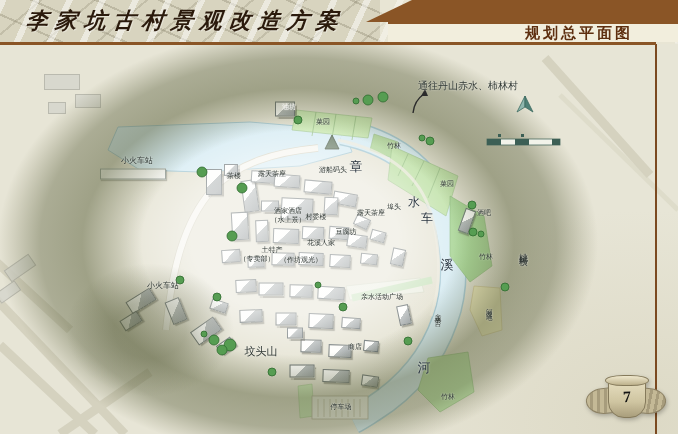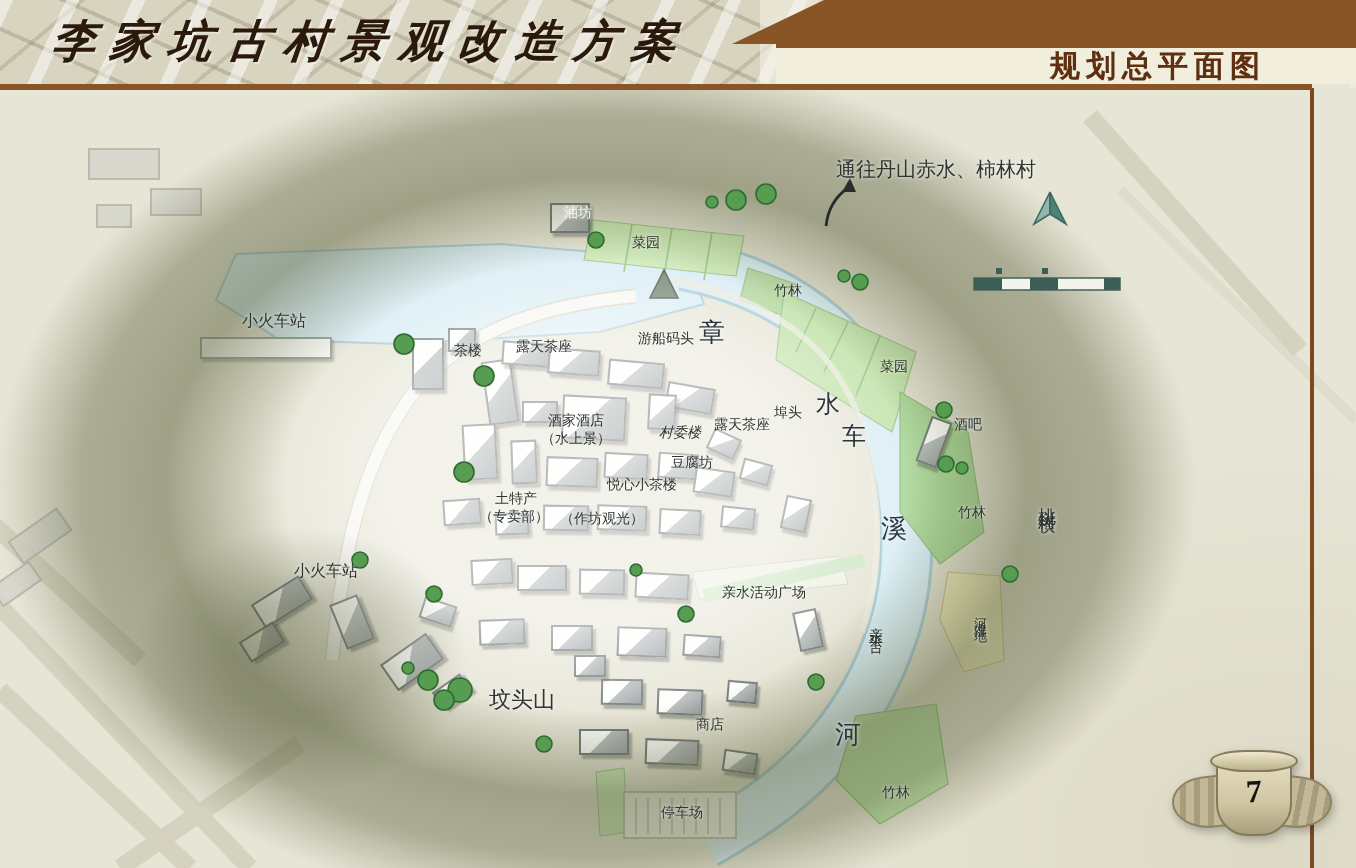--- a/index.html
+++ b/index.html
@@ -218,38 +218,38 @@
       <div class="lbl" style="left: 323px; top: 122px; font-size: 7px;">菜园</div>
       <div class="lbl" style="left: 394px; top: 146px; font-size: 7px;">竹林</div>
       <div class="lbl" style="left: 447px; top: 184px; font-size: 7px;">菜园</div>
       <div class="lbl" style="left: 234px; top: 176px; font-size: 7px;">茶楼</div>
       <div class="lbl" style="left: 272px; top: 174px; font-size: 7px;">露天茶座</div>
       <div class="lbl" style="left: 333px; top: 170px; font-size: 7px;">游船码头</div>
       <div class="lbl" style="left: 394px; top: 207px; font-size: 7px;">埠头</div>
       <div class="lbl" style="left: 371px; top: 213px; font-size: 7px;">露天茶座</div>
       <div class="lbl" style="left: 288px; top: 211px; font-size: 7px;">酒家酒店</div>
       <div class="lbl" style="left: 288px; top: 220px; font-size: 7px;">（水上景）</div>
-      <div class="lbl" style="left: 340px; top: 217px; font-size: 7px; font-style: italic;">村委楼</div>
+      <div class="lbl" style="left: 316px; top: 217px; font-size: 7px;">村委楼</div>
       <div class="lbl" style="left: 484px; top: 213px; font-size: 7px;">酒吧</div>
-      <div class="lbl" style="left: 321px; top: 243px; font-size: 7px;">悦心小茶楼</div>
-      <div class="lbl" style="left: 258px; top: 250px; font-size: 7px; text-align: center;">土特产</div>
+      <div class="lbl" style="left: 321px; top: 243px; font-size: 7px;">花溪人家</div>
+      <div class="lbl" style="left: 272px; top: 250px; font-size: 7px; text-align: center;">土特产</div>
       <div class="lbl" style="left: 257px; top: 259px; font-size: 7px;">（专卖部）</div>
       <div class="lbl" style="left: 298px; top: 232px; font-size: 7px; margin-left: 48px;">豆腐坊</div>
       <div class="lbl" style="left: 301px; top: 260px; font-size: 7px;">（作坊观光）</div>
       <div class="lbl" style="left: 356px; top: 166px; font-size: 13px; color: rgb(42, 53, 64);">章</div>
       <div class="lbl" style="left: 414px; top: 202px; font-size: 12px; color: rgb(42, 53, 64);">水</div>
       <div class="lbl" style="left: 427px; top: 218px; font-size: 12px; color: rgb(42, 53, 64);">车</div>
       <div class="lbl" style="left: 447px; top: 264px; font-size: 13px; color: rgb(42, 53, 64);">溪</div>
       <div class="lbl" style="left: 424px; top: 367px; font-size: 13px; color: rgb(42, 53, 64);">河</div>
       <div class="lbl v" style="left: 523px; top: 249px; font-size: 9px;">桃树横</div>
       <div class="lbl" style="left: 486px; top: 257px; font-size: 7px;">竹林</div>
       <div class="lbl v" style="left: 489px; top: 307px; font-size: 6.5px;">河滩湿地</div>
       <div class="lbl v" style="left: 437px; top: 312px; font-size: 7px;">亲水平台</div>
       <div class="lbl" style="left: 382px; top: 297px; font-size: 7px;">亲水活动广场</div>
-      <div class="lbl" style="left: 355px; top: 347px; font-size: 7px; margin-top: 16px;">商店</div>
+      <div class="lbl" style="left: 355px; top: 347px; font-size: 7px;">商店</div>
       <div class="lbl" style="left: 163px; top: 286px; font-size: 8px;">小火车站</div>
       <div class="lbl" style="left: 261px; top: 351px; font-size: 11px;">坟头山</div>
       <div class="lbl" style="left: 341px; top: 407px; font-size: 7px; font-family: Liberation Serif, serif;">停车场</div>
       <div class="lbl" style="left: 448px; top: 397px; font-size: 7px;">竹林</div>
     </div>
 
   <div class="header">
     <div class="stone"></div>
     <div class="bar"></div>
     <div class="strip">

